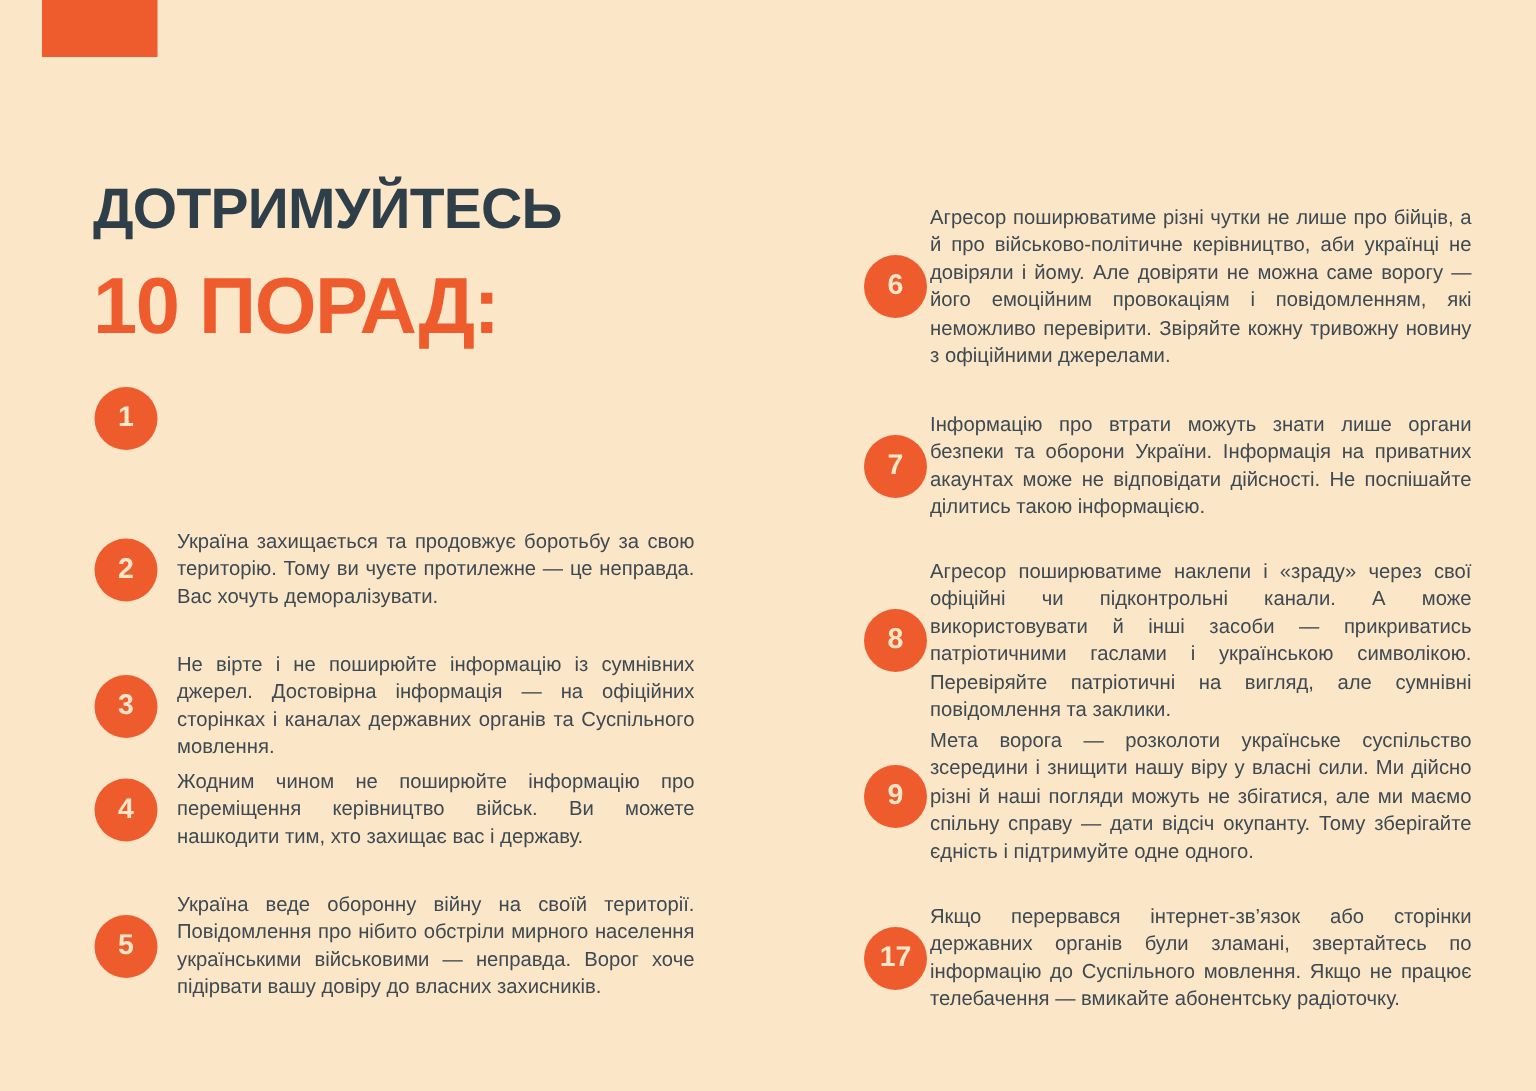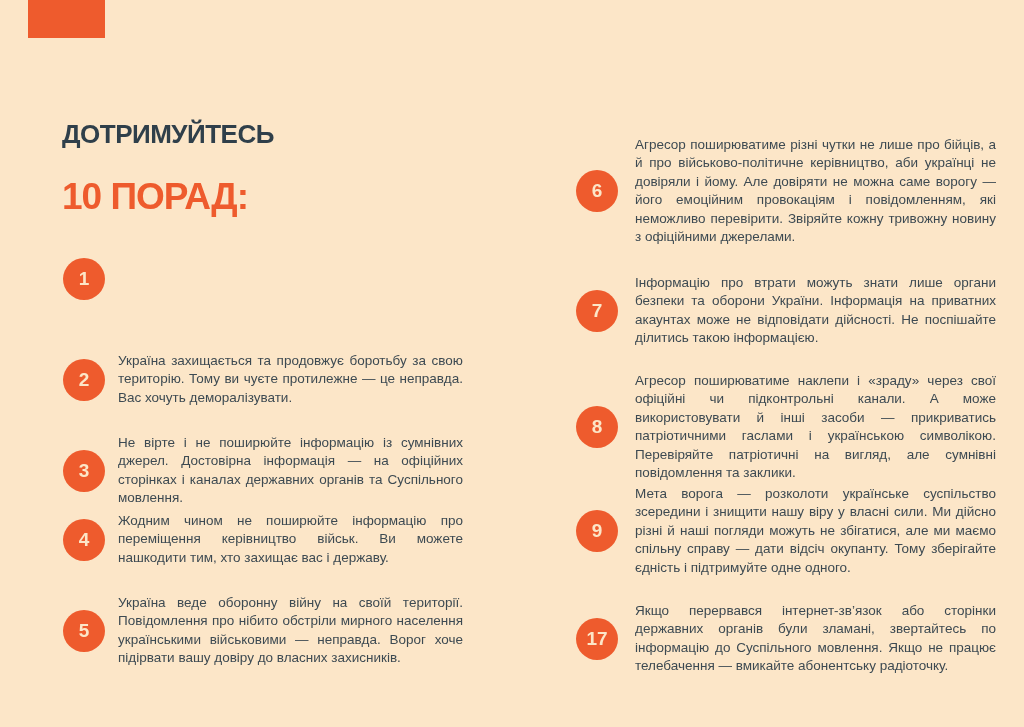--- a/index.html
+++ b/index.html
@@ -20,31 +20,31 @@
     left: 28px;
     top: 0;
     width: 77px;
     height: 38px;
     background: #ee5b2d;
   }
   .kicker {
     position: absolute;
     left: 62px;
     top: 121px;
-    font-size: 26px;
+    font-size: 38px;
     line-height: 1;
     font-weight: 800;
     letter-spacing: -0.5px;
     color: #2f3f4a;
   }
   .big-title {
     position: absolute;
     left: 62px;
     top: 178px;
-    font-size: 37px;
+    font-size: 53px;
     line-height: 1;
     font-weight: 800;
     letter-spacing: -1px;
     color: #ee5b2d;
   }
   .tip {
     position: absolute;
     display: flex;
     align-items: center;
   }
@@ -64,21 +64,21 @@
   .tip-text {
     margin: 0;
     text-align: justify;
     font-size: 13.5px;
     line-height: 18.4px;
     color: #3d4a52;
   }
   .col-left .tip { left: 63px; }
   .col-left .tip-text { width: 345px; margin-left: 13px; }
   .col-right .tip { left: 576px; }
-  .col-right .tip-text { width: 361px; margin-left: 17px; }
+  .col-right .tip-text { width: 361px; margin-left: 2px; }
 
   .tip-1 { top: 258px; }
   .tip-2 { top: 352px; }
   .tip-3 { top: 434px; }
   .tip-4 { top: 512px; }
   .tip-5 { top: 594px; }
   .tip-6 { top: 136px; }
   .tip-7 { top: 274px; }
   .tip-8 { top: 372px; }
   .tip-9 { top: 485px; }

